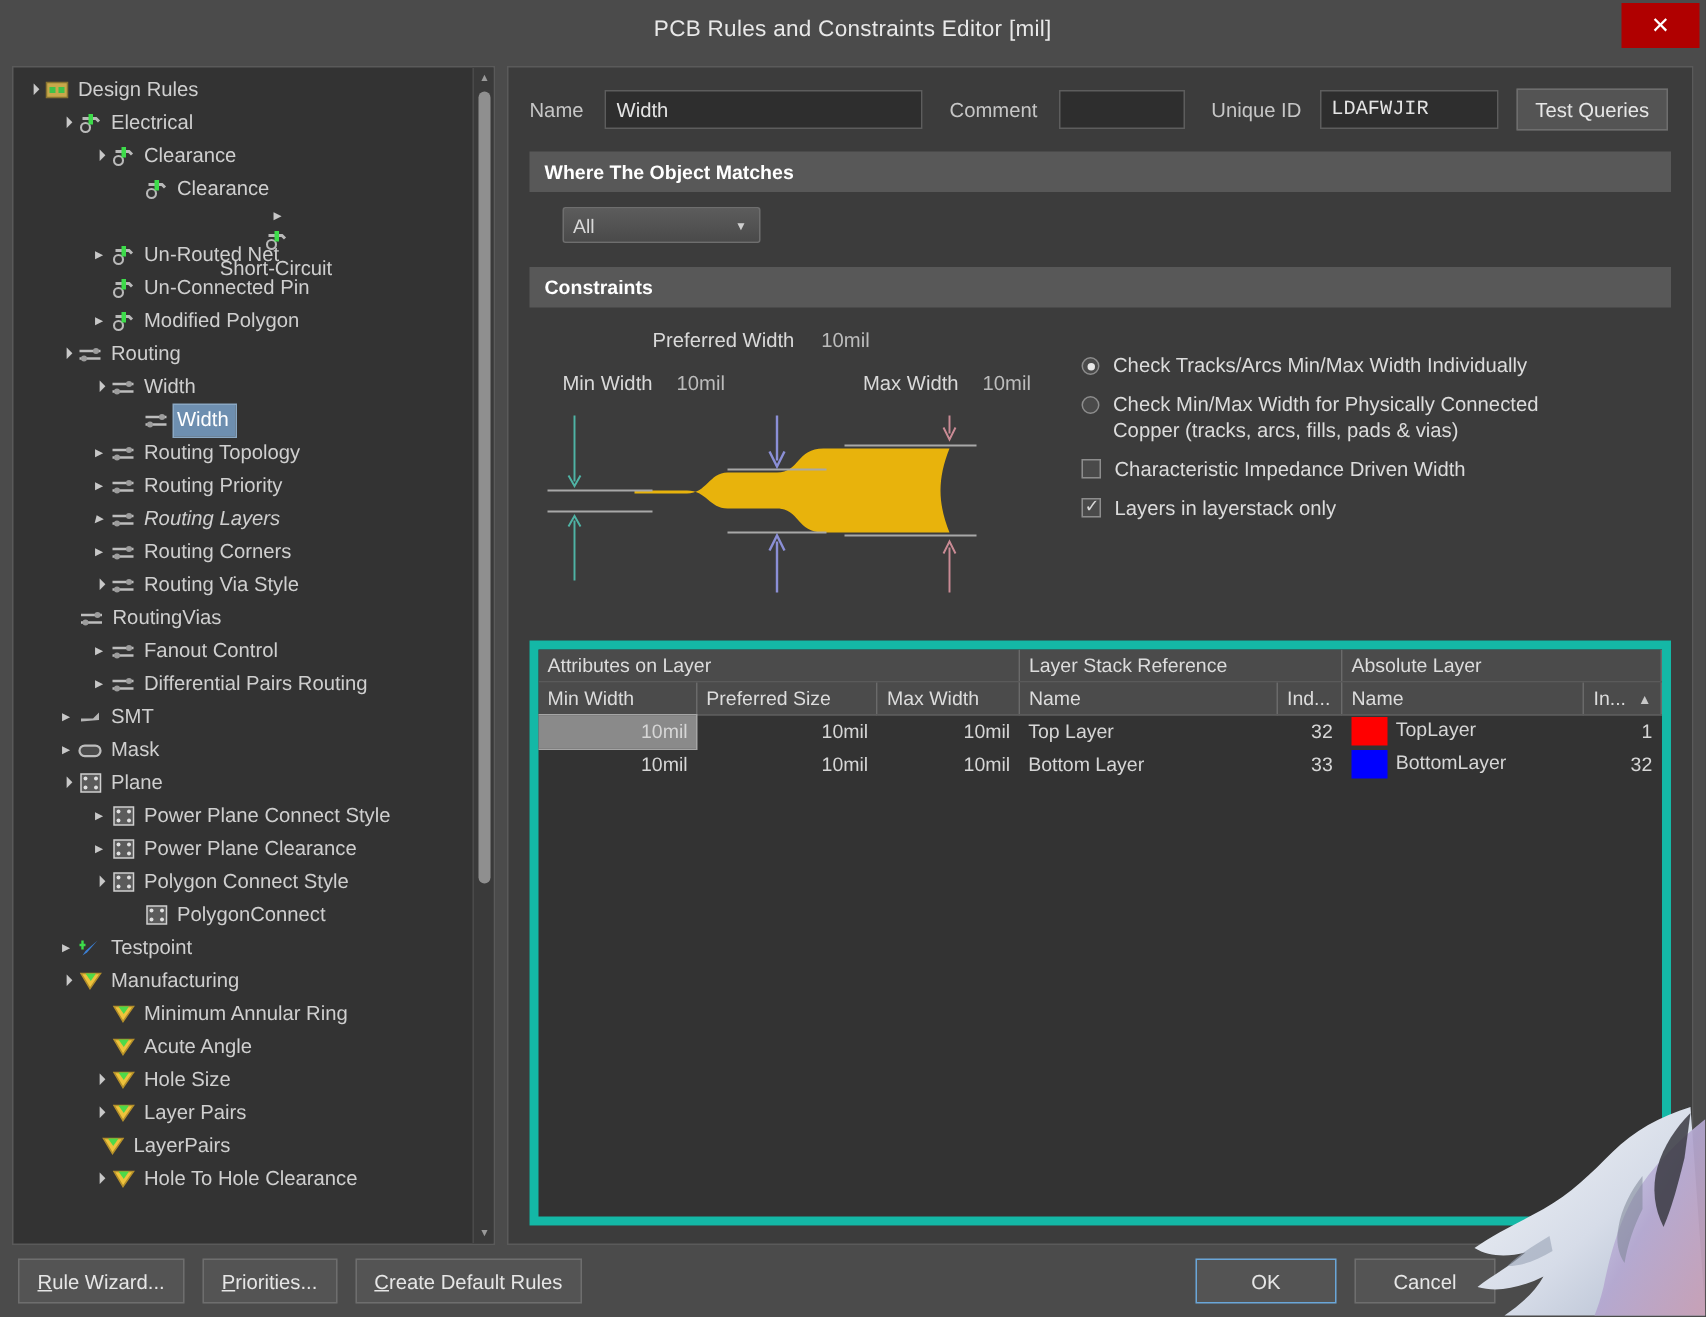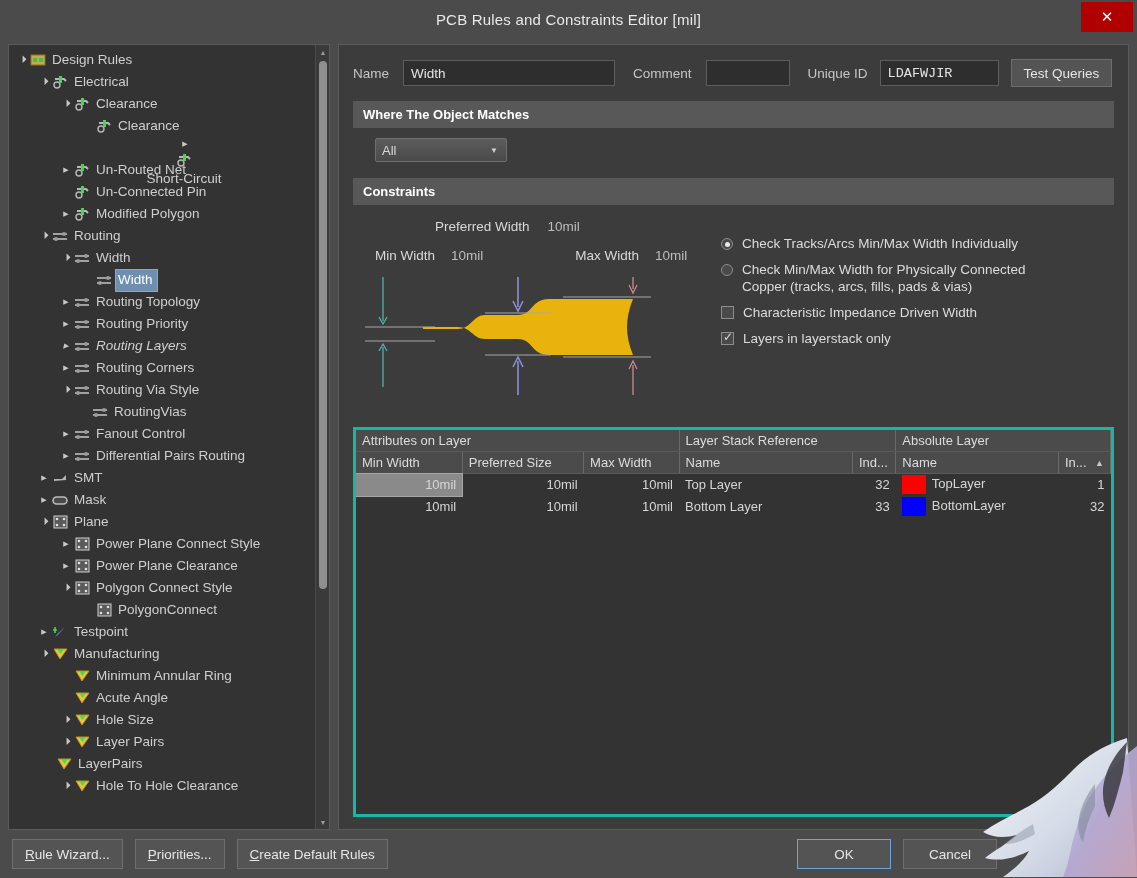--- a/index.html
+++ b/index.html
@@ -250,21 +250,21 @@
     left: 1px; top: -3px;
     font-size: 12px; color: #d8d8d8;
   }
   .opt-label { line-height: 17px; }
 
   
   .table-wrap {
     flex: 1 1 auto;
     margin-top: 18px;
     background: #333333;
-    border: 3px solid #14b8a6;
+    border: 6px solid #14b8a6;
     overflow: hidden;
     min-height: 0;
   }
   table.grid { border-collapse: collapse; width: 100%; table-layout: fixed; }
   table.grid th {
     background: #4b4b4b;
     color: #dcdcdc;
     font-size: 13px;
     font-weight: normal;
     text-align: left;
@@ -513,21 +513,21 @@
             <span class="ticon">
               <svg width="17" height="13">
                 <line x1="1" y1="4" x2="15" y2="4" stroke="#bdbdbd" stroke-width="1.6"></line>
                 <line x1="1" y1="9" x2="15" y2="9" stroke="#bdbdbd" stroke-width="1.6"></line>
                 <circle cx="4" cy="9" r="2" fill="#9c9c9c"></circle>
                 <circle cx="12" cy="4" r="2" fill="#9c9c9c"></circle>
               </svg>
             </span>
             <span class="tree-label">Routing Via Style</span>
           </div>
-          <div class="tree-row" style="padding-left: 68px;">
+          <div class="tree-row" style="padding-left: 29px;">
             <span class="twisty none"></span>
             <span class="ticon">
               <svg width="17" height="13">
                 <line x1="1" y1="4" x2="15" y2="4" stroke="#bdbdbd" stroke-width="1.6"></line>
                 <line x1="1" y1="9" x2="15" y2="9" stroke="#bdbdbd" stroke-width="1.6"></line>
                 <circle cx="4" cy="9" r="2" fill="#9c9c9c"></circle>
                 <circle cx="12" cy="4" r="2" fill="#9c9c9c"></circle>
               </svg>
             </span>
             <span class="tree-label">RoutingVias</span>
@@ -692,21 +692,21 @@
           <div class="tree-row" style="padding-left: 50px;">
             <span class="twisty open"></span>
             <span class="ticon">
               <svg width="15" height="14">
                 <path d="M1 2 L14 2 L7 12 Z" fill="#efc33c" stroke="#b5902a"></path>
                 <path d="M4 2 L11 2 L7.5 7 Z" fill="#3ddc4a" opacity="0.9"></path>
               </svg>
             </span>
             <span class="tree-label">Layer Pairs</span>
           </div>
-          <div class="tree-row" style="padding-left: 32px;">
+          <div class="tree-row" style="padding-left: 43px;">
             <span class="twisty none"></span>
             <span class="ticon">
               <svg width="15" height="14">
                 <path d="M1 2 L14 2 L7 12 Z" fill="#efc33c" stroke="#b5902a"></path>
                 <path d="M4 2 L11 2 L7.5 7 Z" fill="#3ddc4a" opacity="0.9"></path>
               </svg>
             </span>
             <span class="tree-label">LayerPairs</span>
           </div>
           <div class="tree-row" style="padding-left: 50px;">

